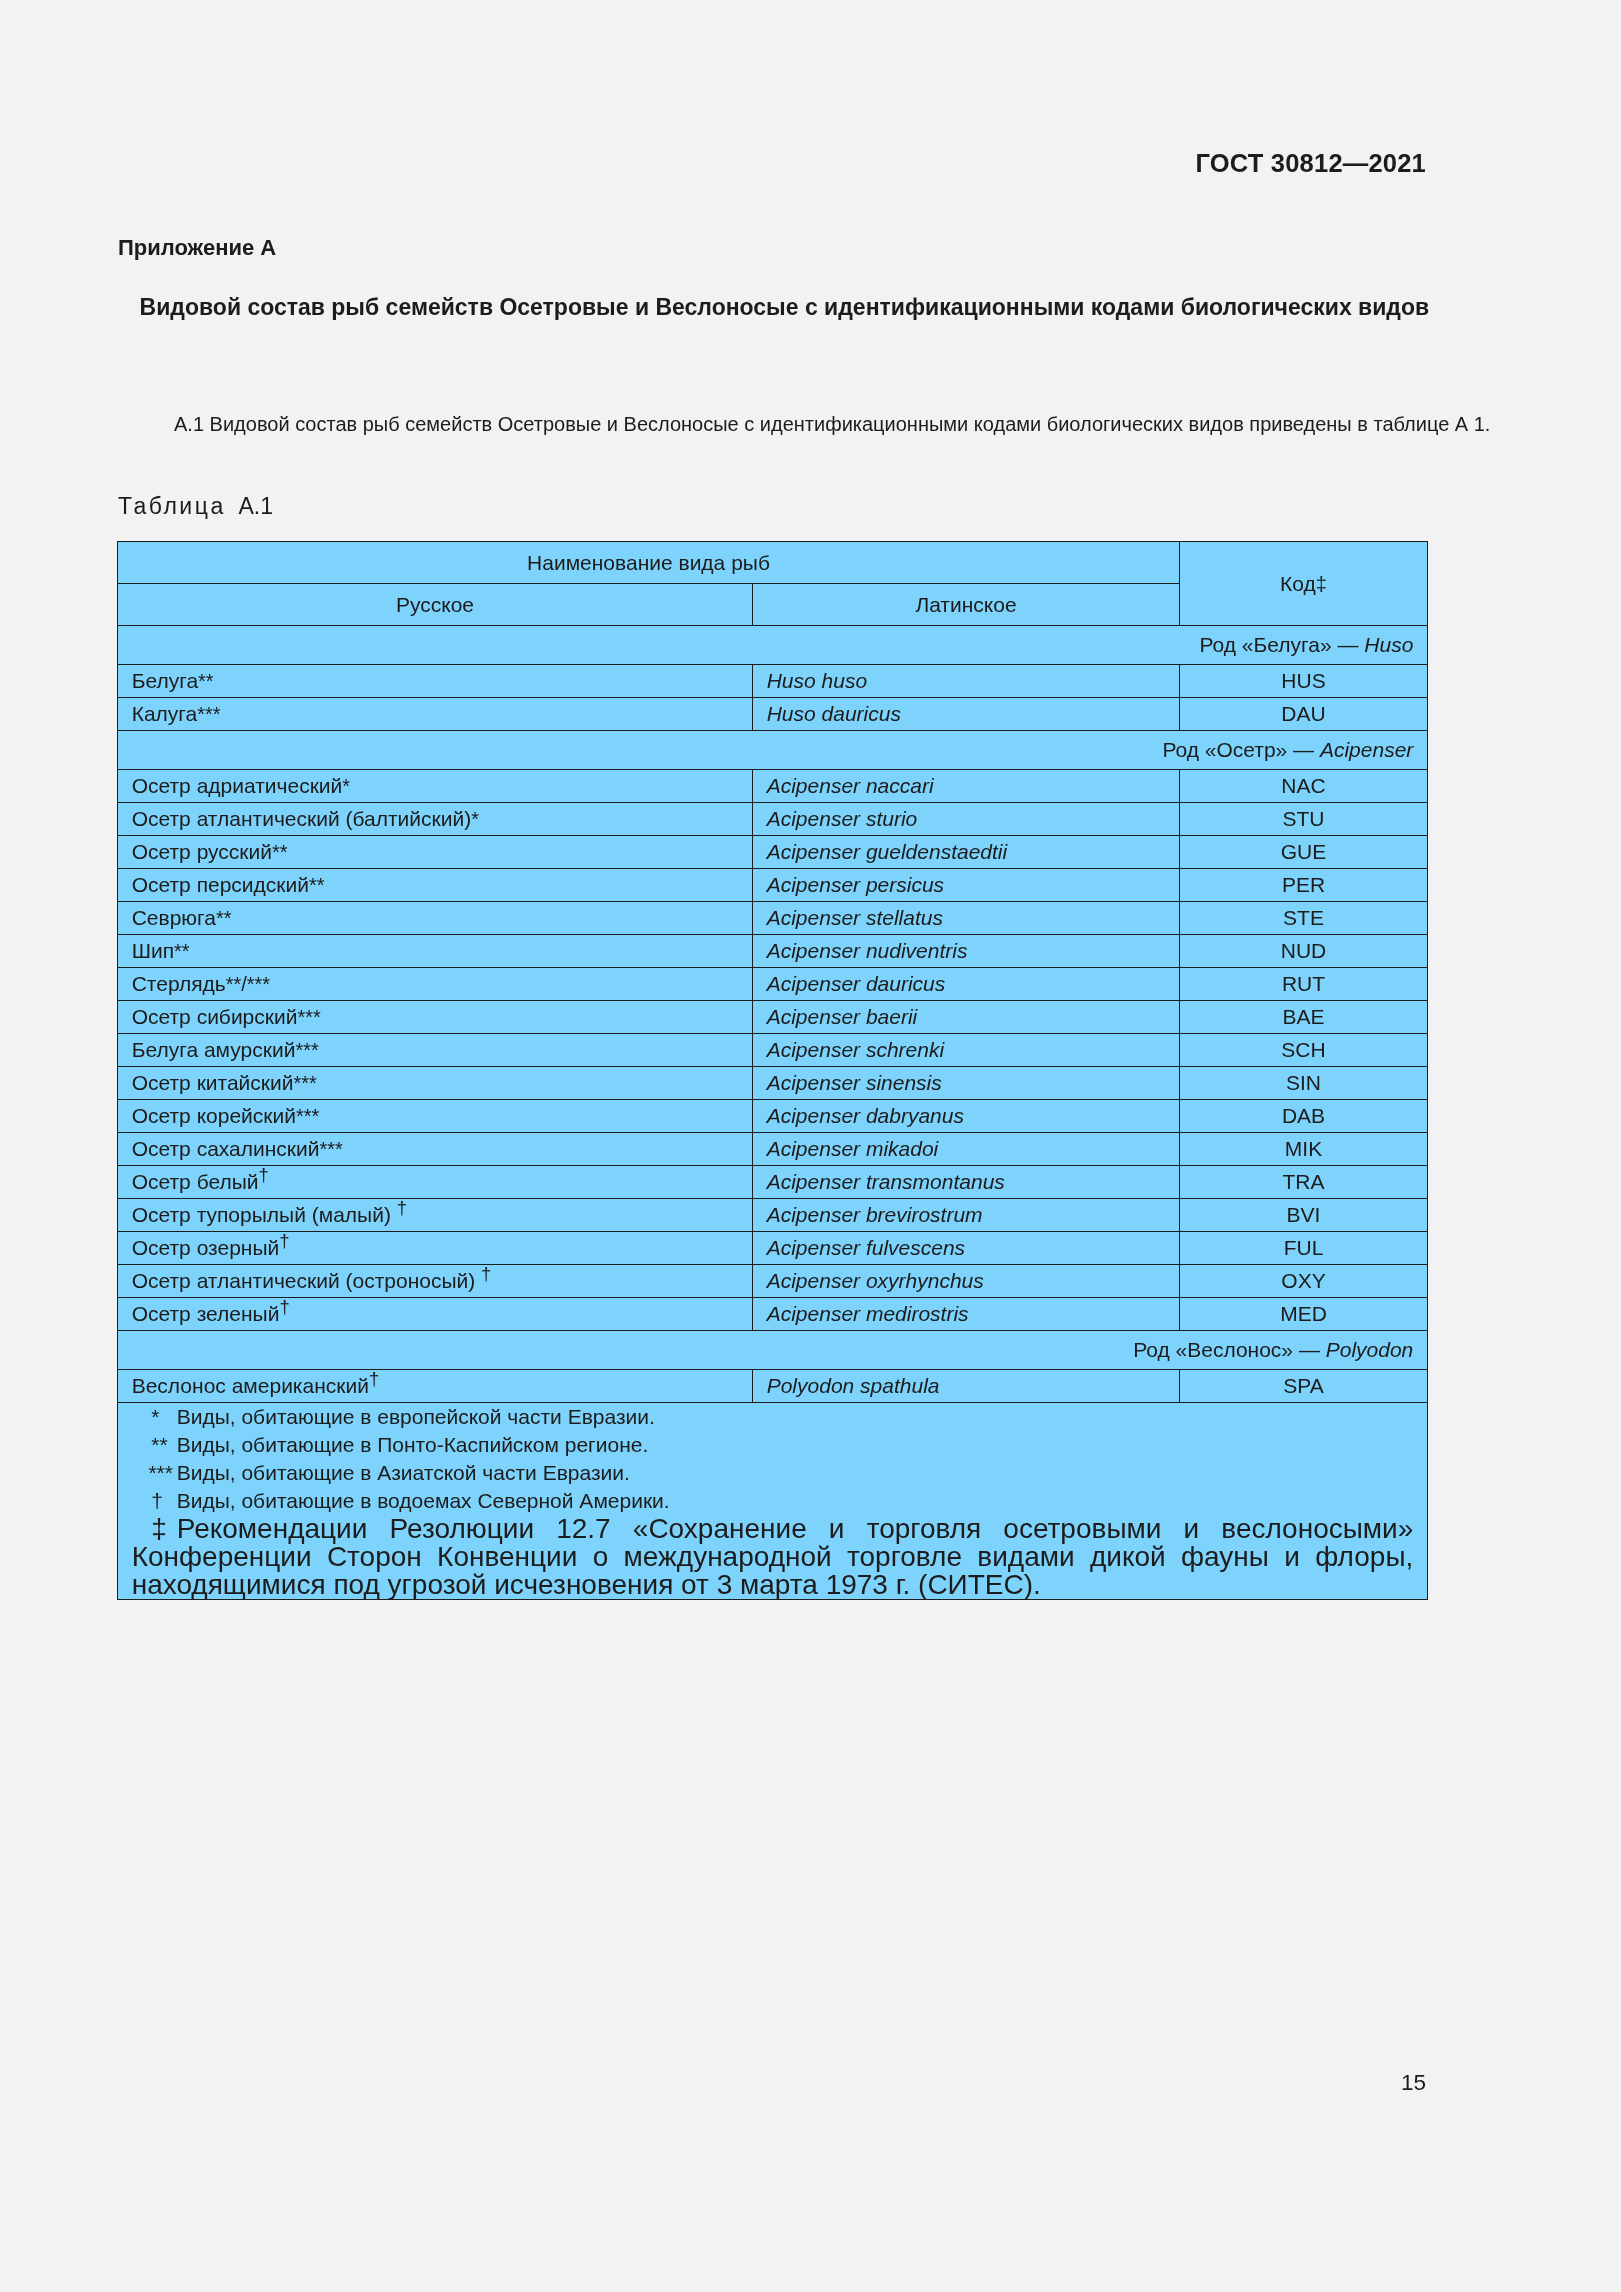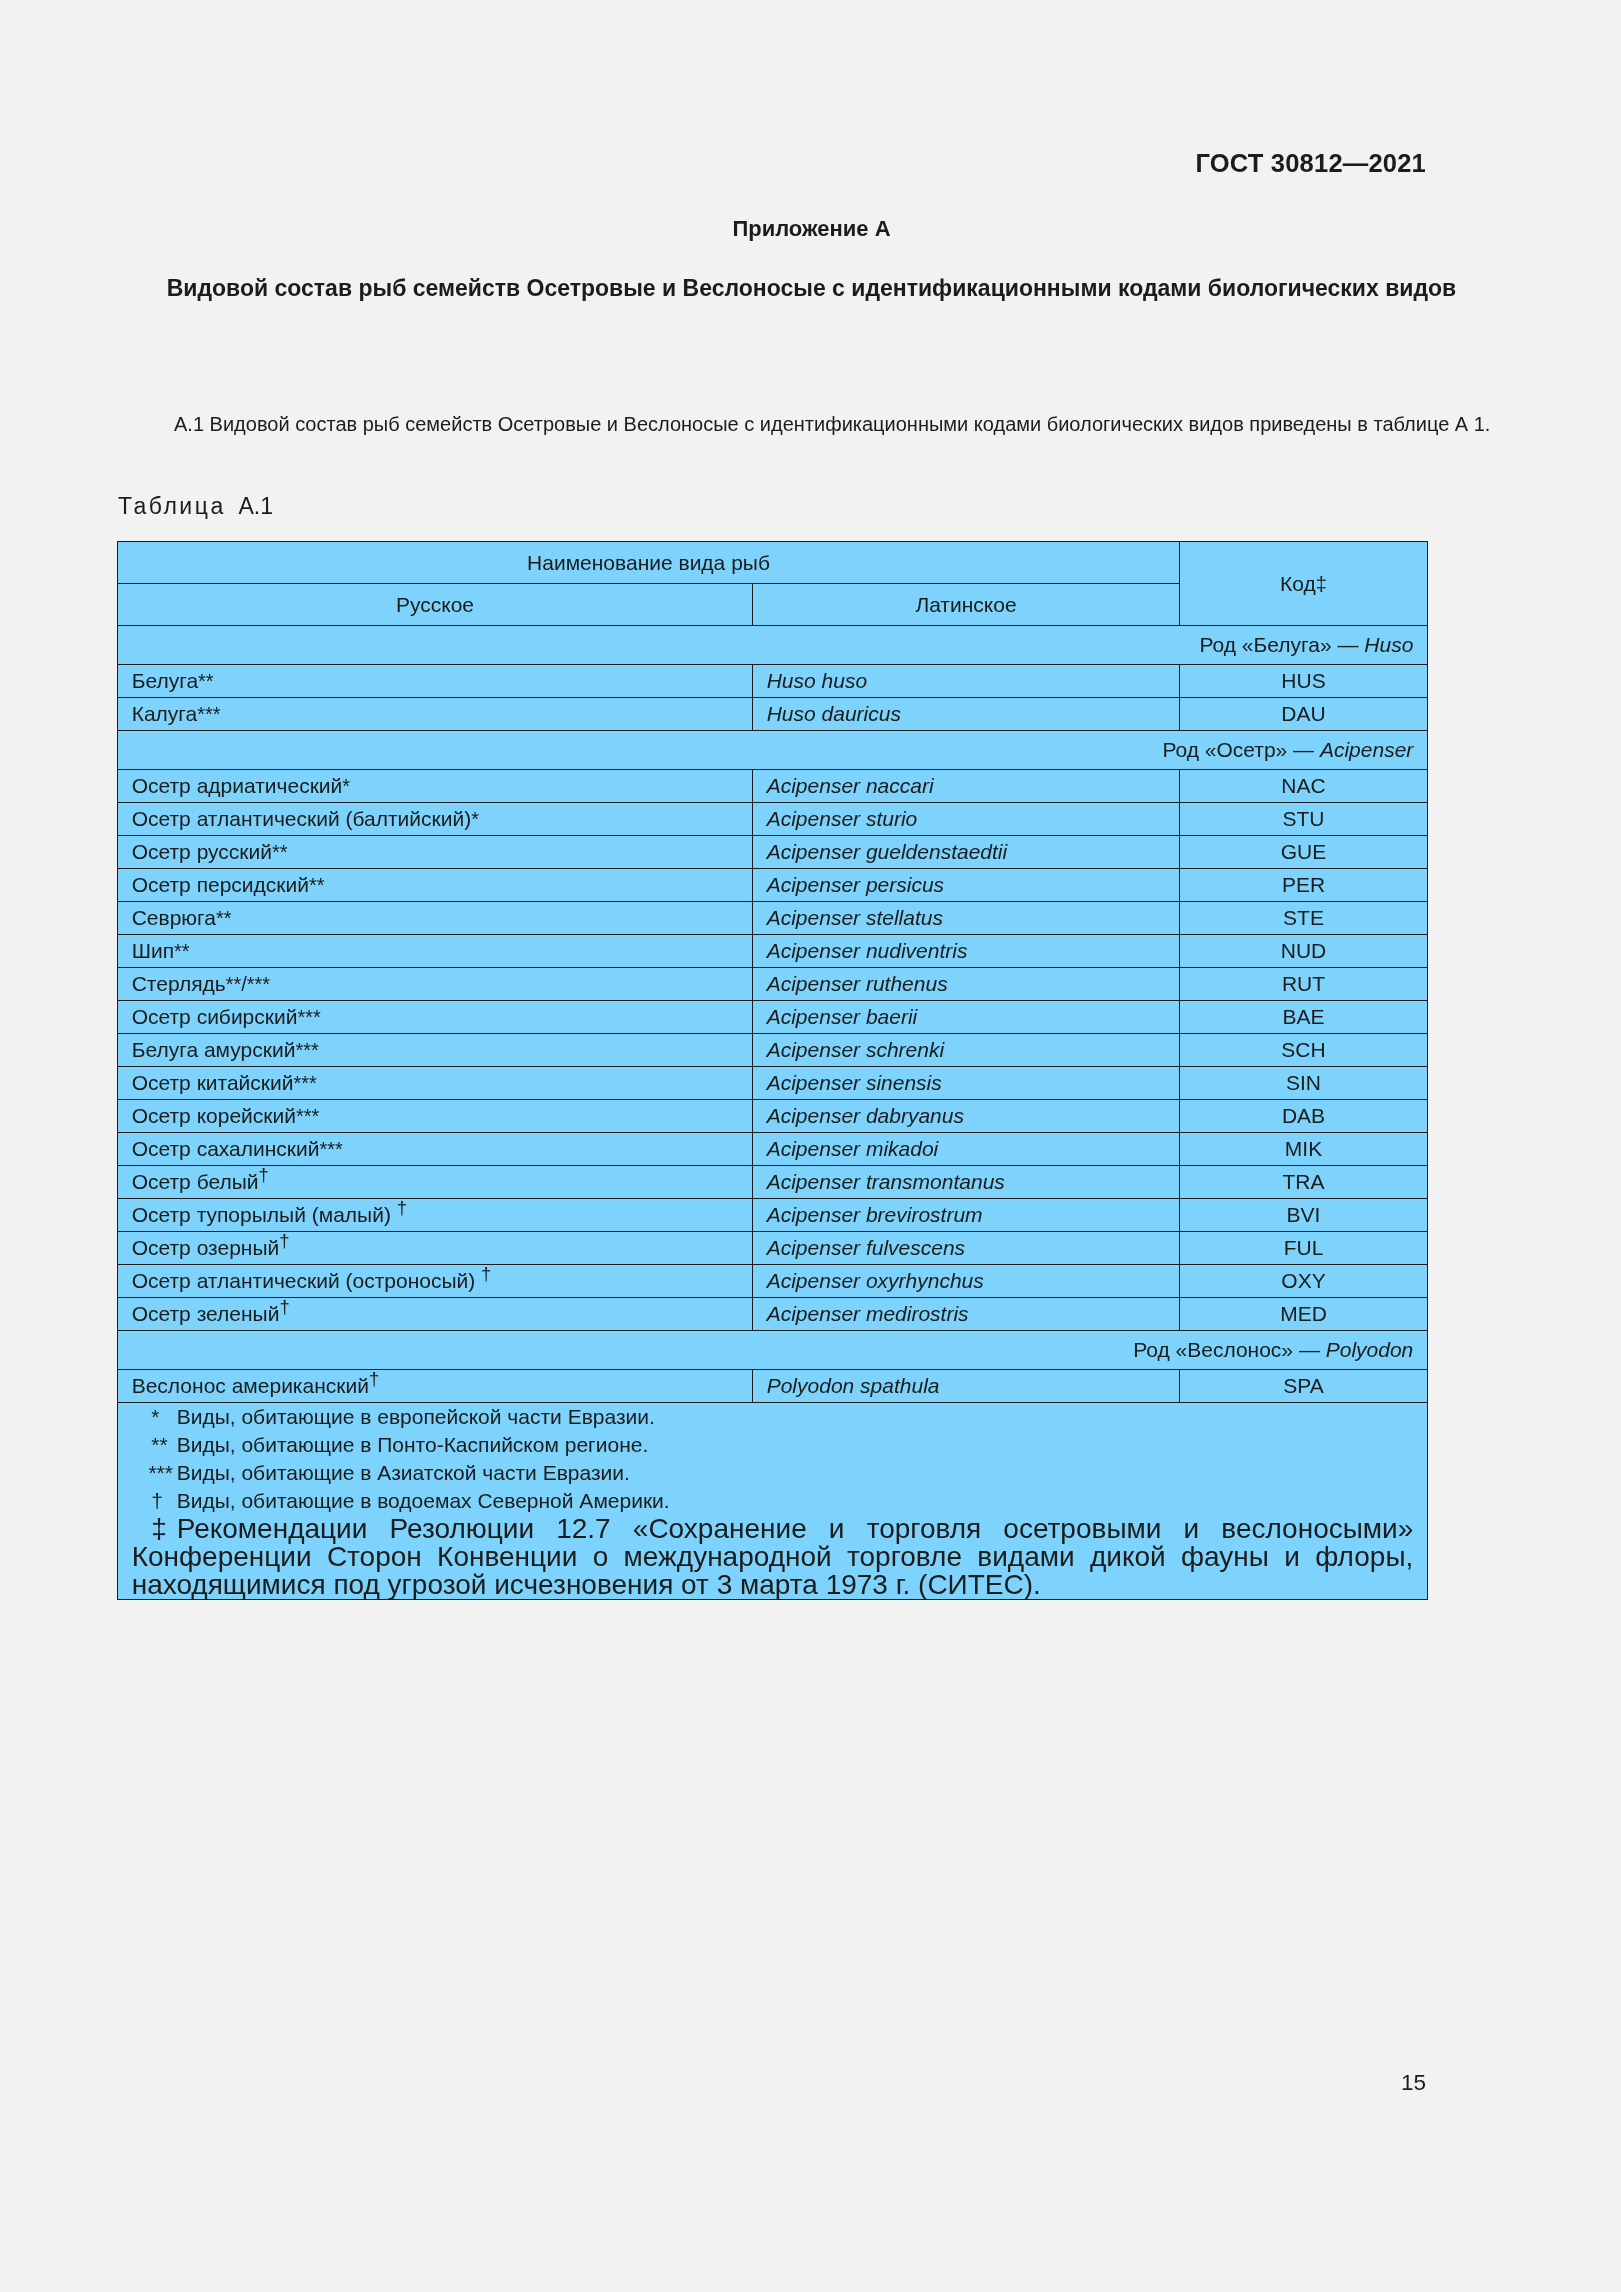--- a/index.html
+++ b/index.html
@@ -26,24 +26,24 @@
     top: 149px;
     right: 195px;
     font-size: 25.5px;
     font-weight: bold;
     letter-spacing: 0.2px;
     white-space: nowrap;
   }
   
   .annex-block {
     position: absolute;
-    top: 214px;
+    top: 233px;
     left: 118px;
     width: 1387px;
-    text-align: center;
+    text-align: left;
   }
   .annex-name {
     font-size: 22px;
     font-weight: bold;
     line-height: 29px;
   }
   .annex-kind {
     font-size: 22px;
     font-weight: bold;
     line-height: 29px;
@@ -244,21 +244,21 @@
             <td class="lat">Acipenser stellatus</td>
             <td class="code">STE</td>
           </tr>
           <tr class="species-row">
             <td class="rus"><span>Шип</span><sup class="mark">**</sup></td>
             <td class="lat">Acipenser nudiventris</td>
             <td class="code">NUD</td>
           </tr>
           <tr class="species-row">
             <td class="rus"><span>Стерлядь</span><sup class="mark">**/***</sup></td>
-            <td class="lat">Acipenser ruthenus</td>
+            <td class="lat">Acipenser dauricus</td>
             <td class="code">RUT</td>
           </tr>
           <tr class="species-row">
             <td class="rus"><span>Осетр сибирский</span><sup class="mark">***</sup></td>
             <td class="lat">Acipenser baerii</td>
             <td class="code">BAE</td>
           </tr>
           <tr class="species-row">
             <td class="rus"><span>Белуга амурский</span><sup class="mark">***</sup></td>
             <td class="lat">Acipenser schrenki</td>

